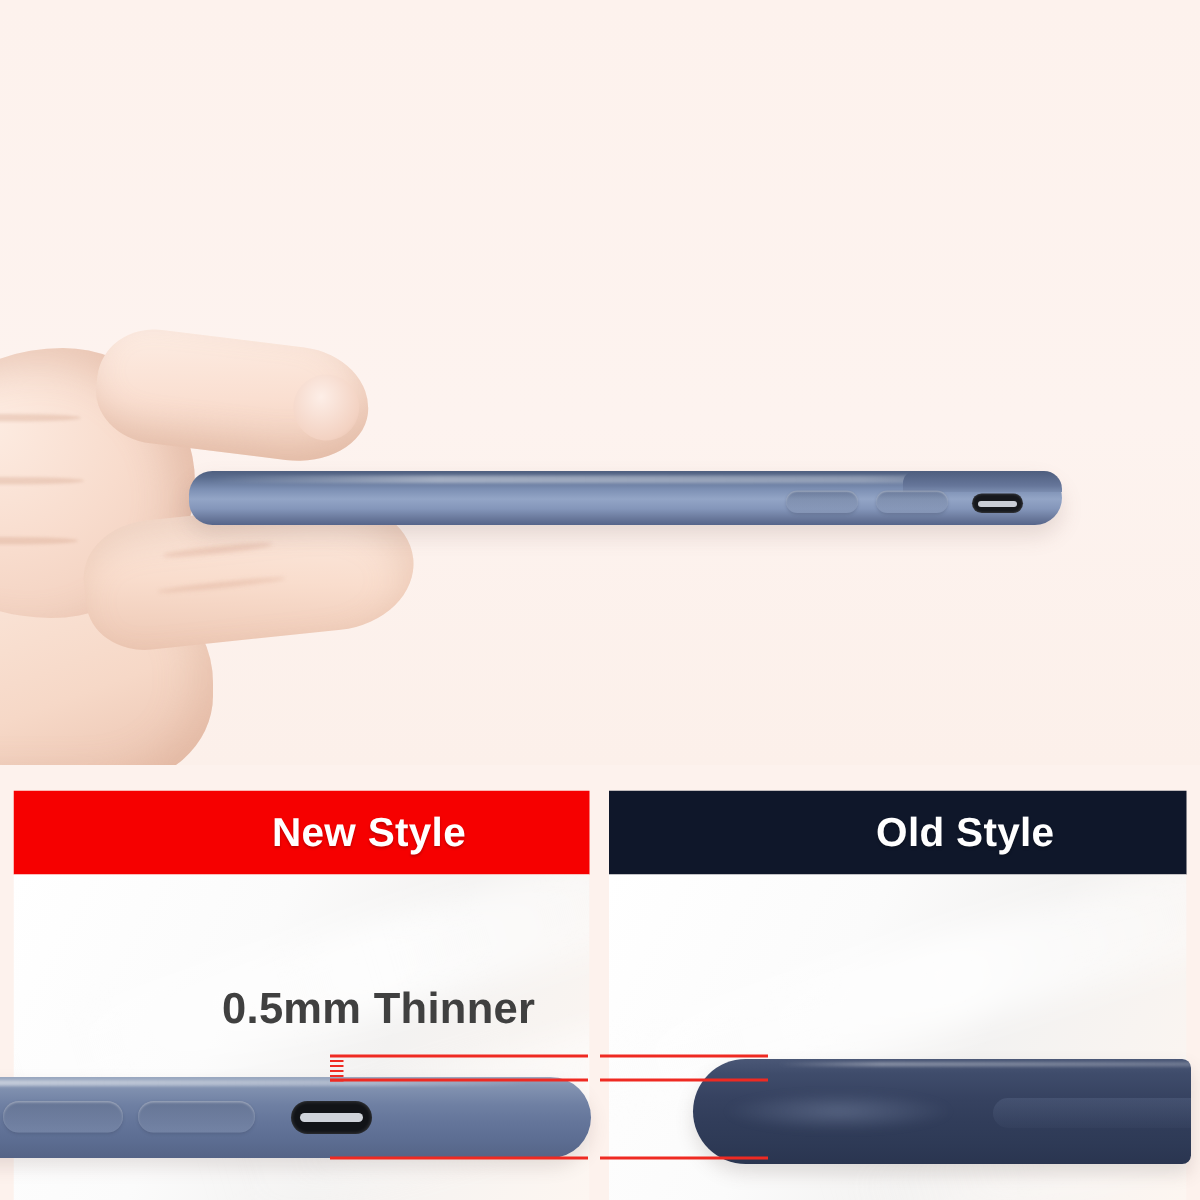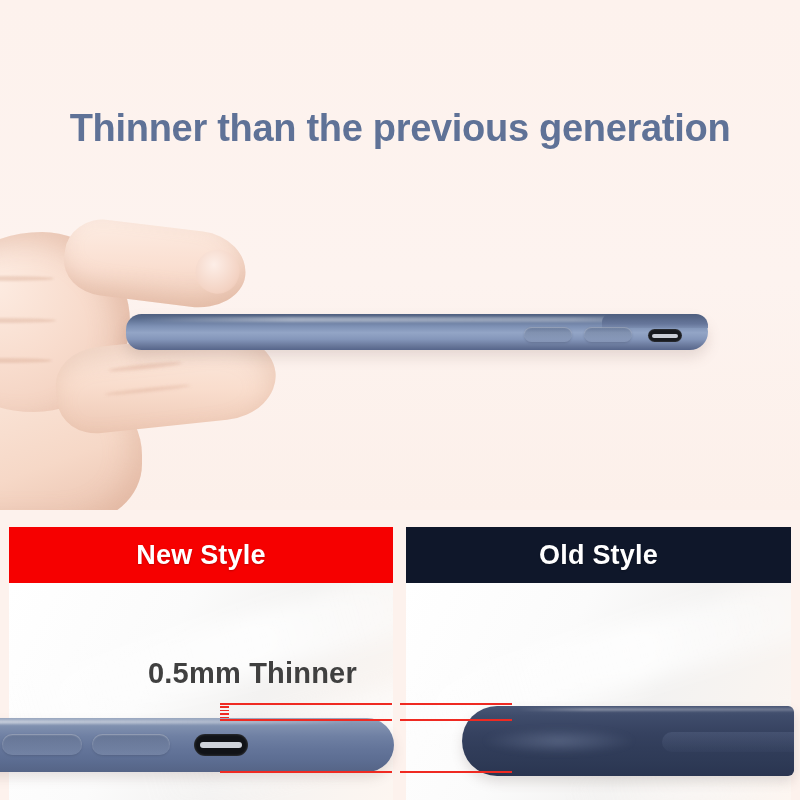--- a/index.html
+++ b/index.html
@@ -182,20 +182,21 @@
     left: 0; top: 0;
     width: 100%; height: 56px;
     display: flex;
     align-items: center;
     justify-content: center;
     color: #ffffff;
     font-size: 27px;
     font-weight: bold;
     letter-spacing: 0.2px;
     text-shadow: 0 1px 2px rgba(0,0,0,0.22);
+    padding-left: 45px;
   }
   .panel.left  .panel-label { background: #f60000; }
   .panel.right .panel-label { background: #0f172a; }
 
   .panel-photo {
     position: absolute;
     left: 0; top: 56px;
     width: 100%; height: 217px;
     background:
       linear-gradient(118deg, #ffffff 0%, #fbfbfb 38%, #f3f2f1 62%, #fdf6f1 100%);
@@ -331,21 +332,20 @@
     background: linear-gradient(180deg, rgba(120,136,170,0.22), rgba(120,136,170,0.05));
   }
 </style>
 </head>
 <body>
 
 <div id="stage">
 
   <section id="hero">
 
-    <h1 id="headline">Thinner than the previous generation</h1>
 
     <div id="hand">
       <div class="palm-lower"></div>
       <div class="knuckles">
         <div class="knuckle-line" style="left:28px; top:44px; width:96px; height:5px;"></div>
         <div class="knuckle-line" style="left:22px; top:86px; width:104px; height:5px;"></div>
         <div class="knuckle-line" style="left:30px; top:126px; width:92px; height:5px;"></div>
       </div>
       <div class="finger-index"></div>
       <div class="finger-thumb">

